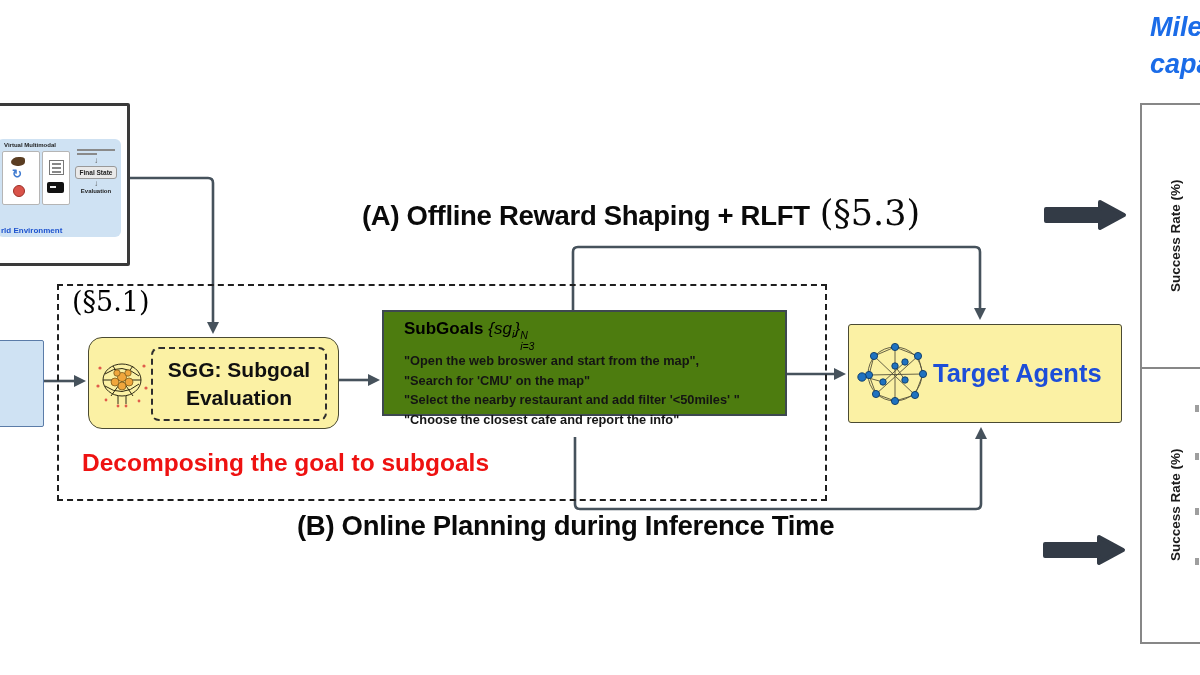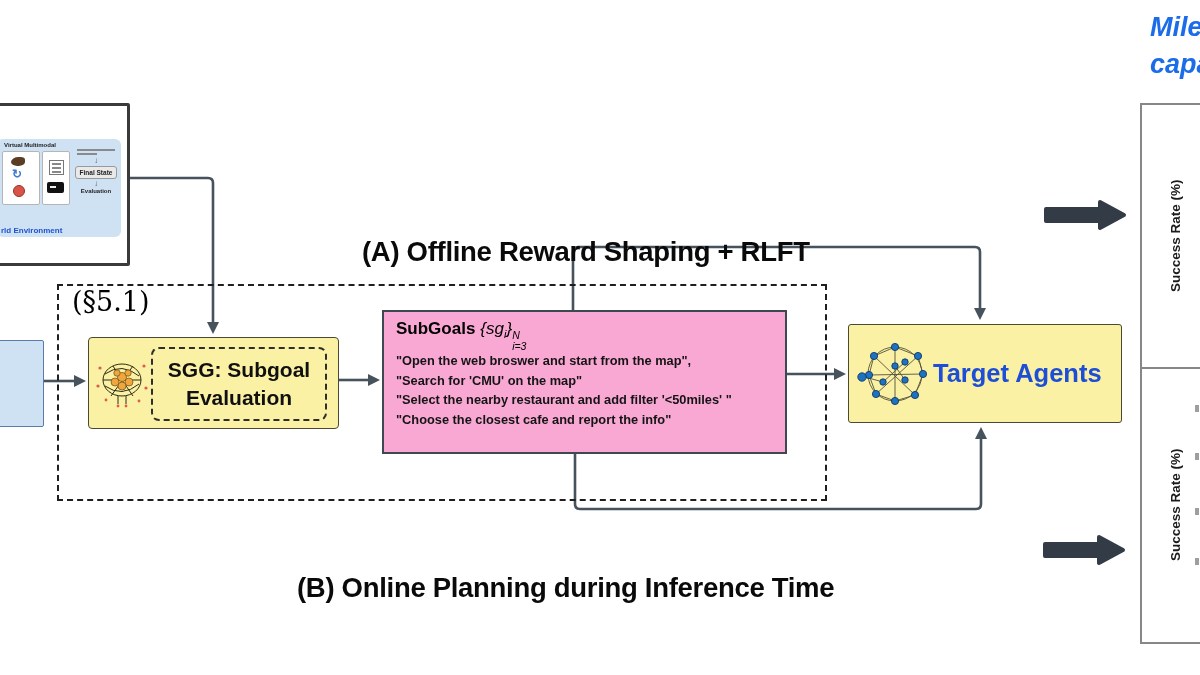--- a/index.html
+++ b/index.html
@@ -30,46 +30,46 @@
   .fsbox{margin:1px 2px;background:#e9e9e9;border:1px solid #999;border-radius:3px;font-size:6.5px;padding:2px 0;color:#222;font-weight:bold;}
   .evaltxt{font-size:6px;font-weight:bold;color:#222;}
   .thumb-cap{position:absolute;left:4px;bottom:2px;font-size:8px;font-weight:bold;color:#1d53cf;white-space:nowrap;}
 
   
   .dashed-group{left:57px;top:284px;width:766px;height:213px;border:2.6px dashed #1f1f1f;z-index:1;}
   .sec51{left:72px;top:286px;font-family:"DejaVu Serif",serif;font-size:27px;color:#000;z-index:2;}
 
   
   .sgg-box{left:88px;top:337px;width:249px;height:90px;background:#fbf1a4;
-           border:1.6px solid #4a4a33;border-radius:4px;z-index:2;}
+           border:1.6px solid #4a4a33;border-radius:14px;z-index:2;}
   .sgg-inner{position:absolute;left:62px;top:9px;width:172px;height:70px;border:2.2px dashed #2e2e2e;
              border-radius:8px;display:flex;flex-direction:column;align-items:center;justify-content:center;}
   .sgg-inner span{font-size:21px;font-weight:bold;line-height:28px;color:#101010;}
   .target-box{left:848px;top:324px;width:272px;height:97px;background:#fbf1a4;
               border:1.6px solid #4a4a33;border-radius:3px;z-index:2;display:flex;align-items:center;}
   .target-label{font-size:25.5px;font-weight:bold;color:#1d4ed8;margin-left:-2px;}
 
   
   .left-blue{left:-30px;top:340px;width:72px;height:85px;background:#cfe2f3;
              border:1.6px solid #5b7ca8;border-radius:2px;z-index:2;}
 
   
-  .subgoals-box{left:382px;top:310px;width:405px;height:144px;background:#f9a8d4;
-                border:2px solid #3e4850;z-index:2;padding:7px 12px;box-sizing:border-box;}
+  .subgoals-box{left:382px;top:310px;width:405px;height:106px;background:#4d7c0f;
+                border:2px solid #3e4850;z-index:2;padding:7px 20px;box-sizing:border-box;}
   .sg-titlerow{display:flex;align-items:baseline;gap:5px;}
   .sg-title{font-size:17px;font-weight:bold;color:#000;}
   .sg-math{font-family:Liberation Sans, sans-serif;font-size:17px;font-style:italic;color:#000;}
   .sg-math sub{font-size:11px;}
   .mstack{display:inline-flex;flex-direction:column;line-height:1;font-size:10.5px;vertical-align:-5px;font-style:italic;}
   .sg-line{font-size:12.8px;font-weight:600;line-height:19.5px;color:#141414;white-space:nowrap;}
 
   
-  .titlerow{display:flex;align-items:baseline;gap:10px;z-index:2;margin-top:43px;}
+  .titlerow{display:flex;align-items:baseline;gap:10px;z-index:2;}
   .title-a{left:362px;top:193px;}
-  .title-b{left:297px;top:529px;justify-content:flex-end;}
+  .title-b{left:297px;top:510px;justify-content:flex-end;}
   .title-main{font-size:27.5px;font-weight:bold;letter-spacing:-0.3px;color:#0a0a0a;white-space:nowrap;}
   .title-ref{font-family:"DejaVu Serif",serif;font-size:35px;color:#0a0a0a;white-space:nowrap;}
 
   .red-note{left:82px;top:449px;font-size:24.5px;font-weight:bold;color:#ee1211;z-index:2;white-space:nowrap;}
 
   
   .panel{background:#fff;border:2px solid #878787;z-index:2;}
   .panel-top{left:1140px;top:103px;width:112px;height:264px;}
   .panel-bottom{left:1140px;top:367px;width:112px;height:273px;}
   .ylabel{position:absolute;left:-36px;top:50%;transform:translateY(-50%) rotate(-90deg);
@@ -212,25 +212,27 @@
           <circle cx="30" cy="50" r="3.2"></circle>
           <circle cx="52" cy="30" r="3.2"></circle>
         <circle cx="9" cy="45" r="4.2"></circle>
       </g>
     </svg>
     <span class="target-label">Target Agents</span>
   </div>
 
   <div class="abs titlerow title-a">
     <span class="title-main">(A) Offline Reward Shaping + RLFT</span>
+    <span class="title-ref">(§5.3)</span>
   </div>
   <div class="abs titlerow title-b">
     <span class="title-main">(B) Online Planning during Inference Time</span>
   </div>
 
+  <div class="abs red-note">Decomposing the goal to subgoals</div>
 
   <div class="abs panel panel-top">
     <div class="ylabel-wrap">
         <div class="ylabel">Success Rate (%)</div>
       </div>
   </div>
   <div class="abs panel panel-bottom">
     <div class="ylabel-wrap">
         <div class="ylabel">Success Rate (%)</div>
       </div>

